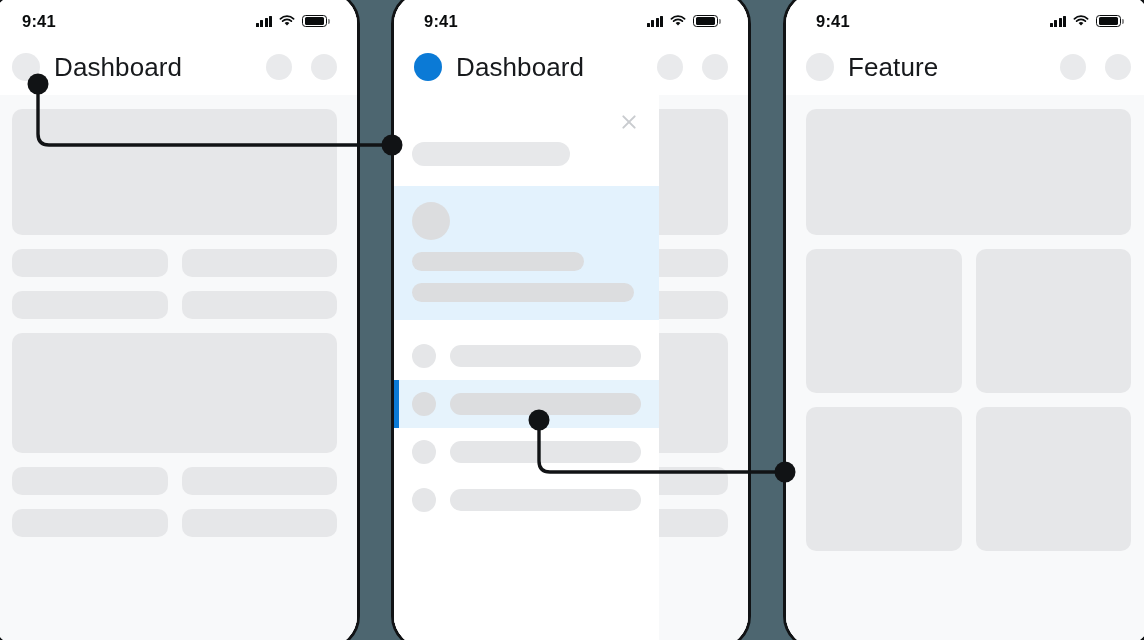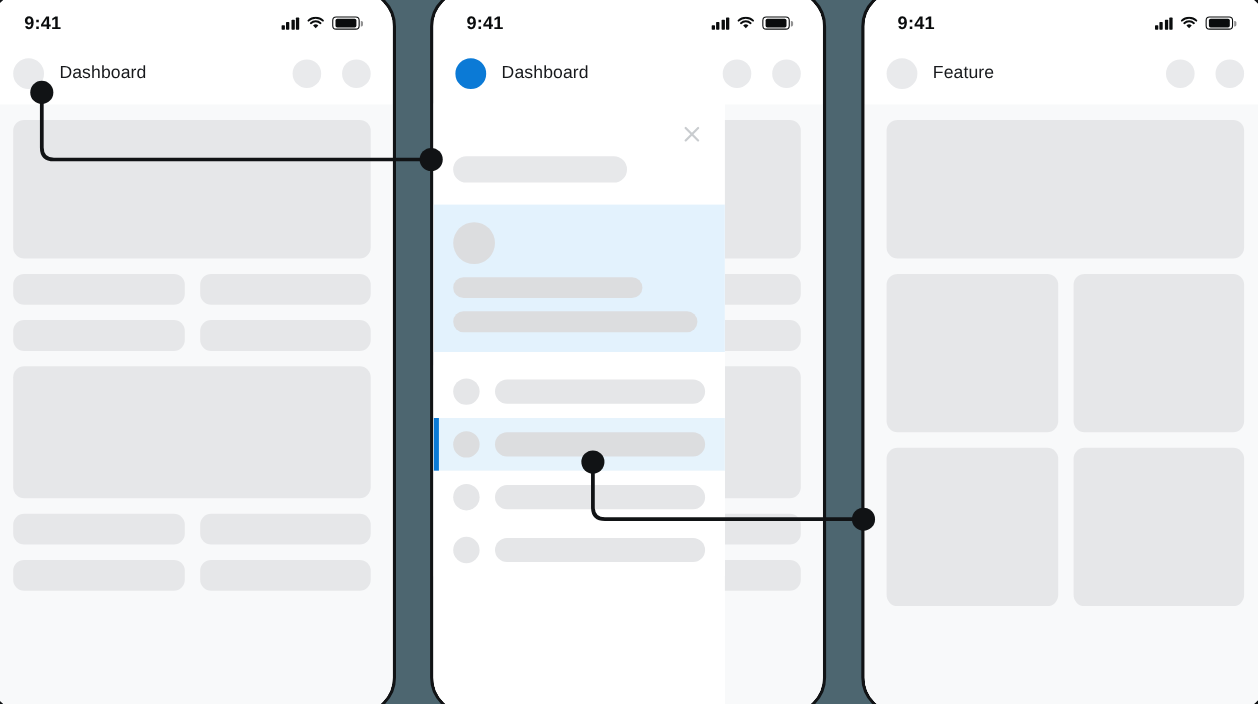--- a/index.html
+++ b/index.html
@@ -64,21 +64,21 @@
   
   .appbar {
     flex: 0 0 56px; height: 56px;
     display: flex; align-items: center;
     padding: 0 20px; background: #fff;
     gap: 14px;
   }
   .navdot { width: 28px; height: 28px; border-radius: 50%; background: #e9eaec; flex: 0 0 28px; }
   .navdot.accent { background: #0b7ad6; }
   .appbar-title {
-    font-size: 16px; color: #17191c; font-weight: normal;
+    font-size: 26px; color: #17191c; font-weight: normal;
     letter-spacing: .1px; white-space: nowrap;
   }
   .appbar-actions { margin-left: auto; display: flex; gap: 19px; }
   .action-dot { width: 26px; height: 26px; border-radius: 50%; background: #e9eaec; }
 
   
   .content {
     flex: 1 1 auto; background: #f8f9fa;
     padding: 14px 20px 0 20px;
     display: flex; flex-direction: column; gap: 14px;

